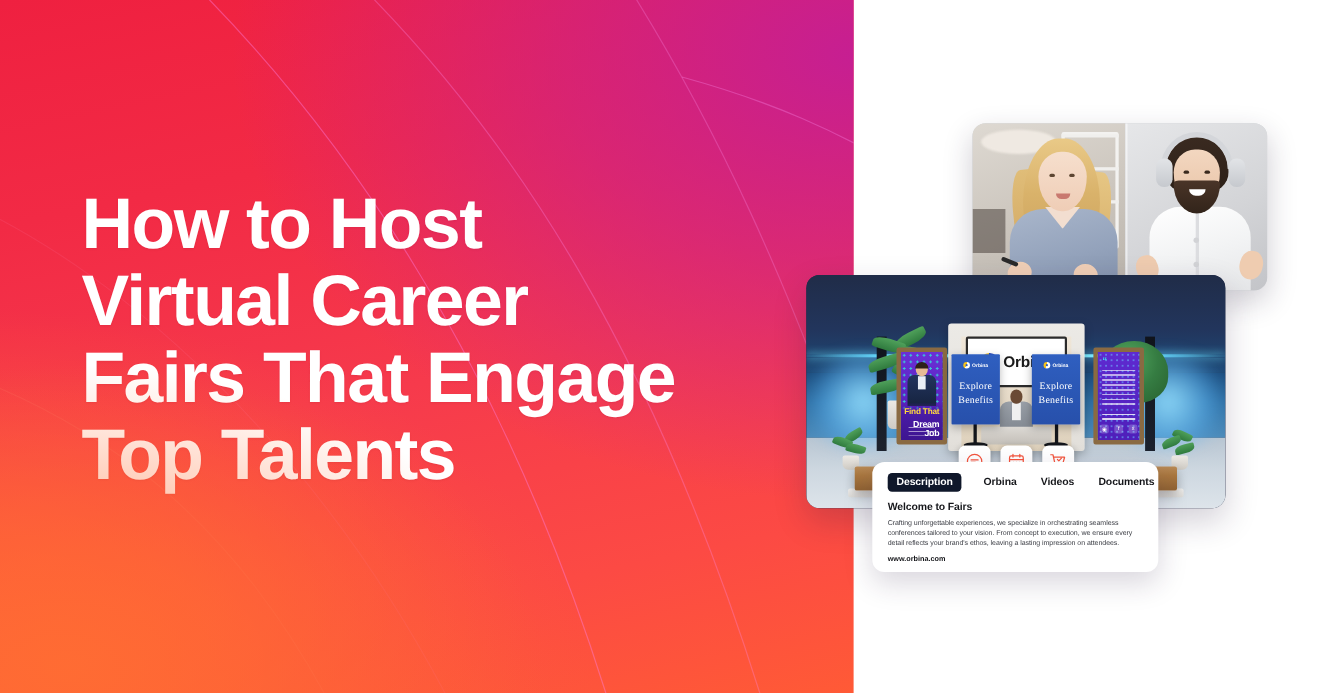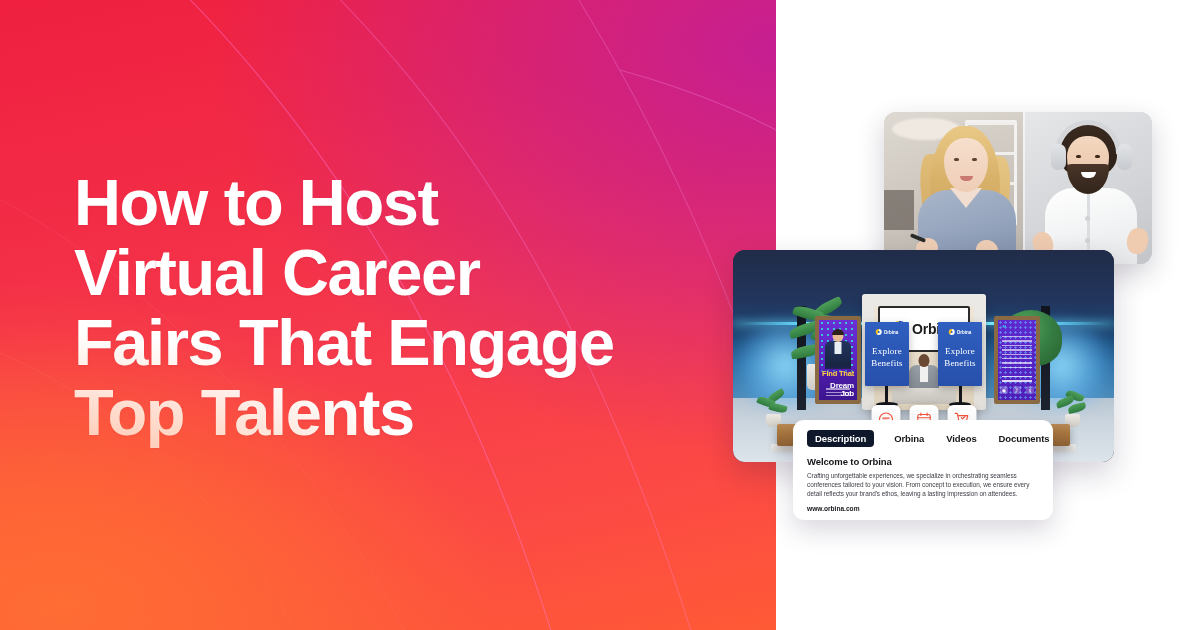--- a/index.html
+++ b/index.html
@@ -476,18 +476,18 @@
     </div>
   </div>
 
   <div class="desc-card">
     <div class="tabs">
       <div class="tab active">Description</div>
       <div class="tab">Orbina</div>
       <div class="tab">Videos</div>
       <div class="tab">Documents</div>
     </div>
-    <div class="desc-title">Welcome to Orbina</div>
+    <div class="desc-title">Welcome to Fairs</div>
     <div class="desc-body">Crafting unforgettable experiences, we specialize in orchestrating seamless conferences tailored to your vision. From concept to execution, we ensure every detail reflects your brand's ethos, leaving a lasting impression on attendees.</div>
     <div class="desc-url">www.orbina.com</div>
   </div>
 
 </div>
 
 </body></html>

